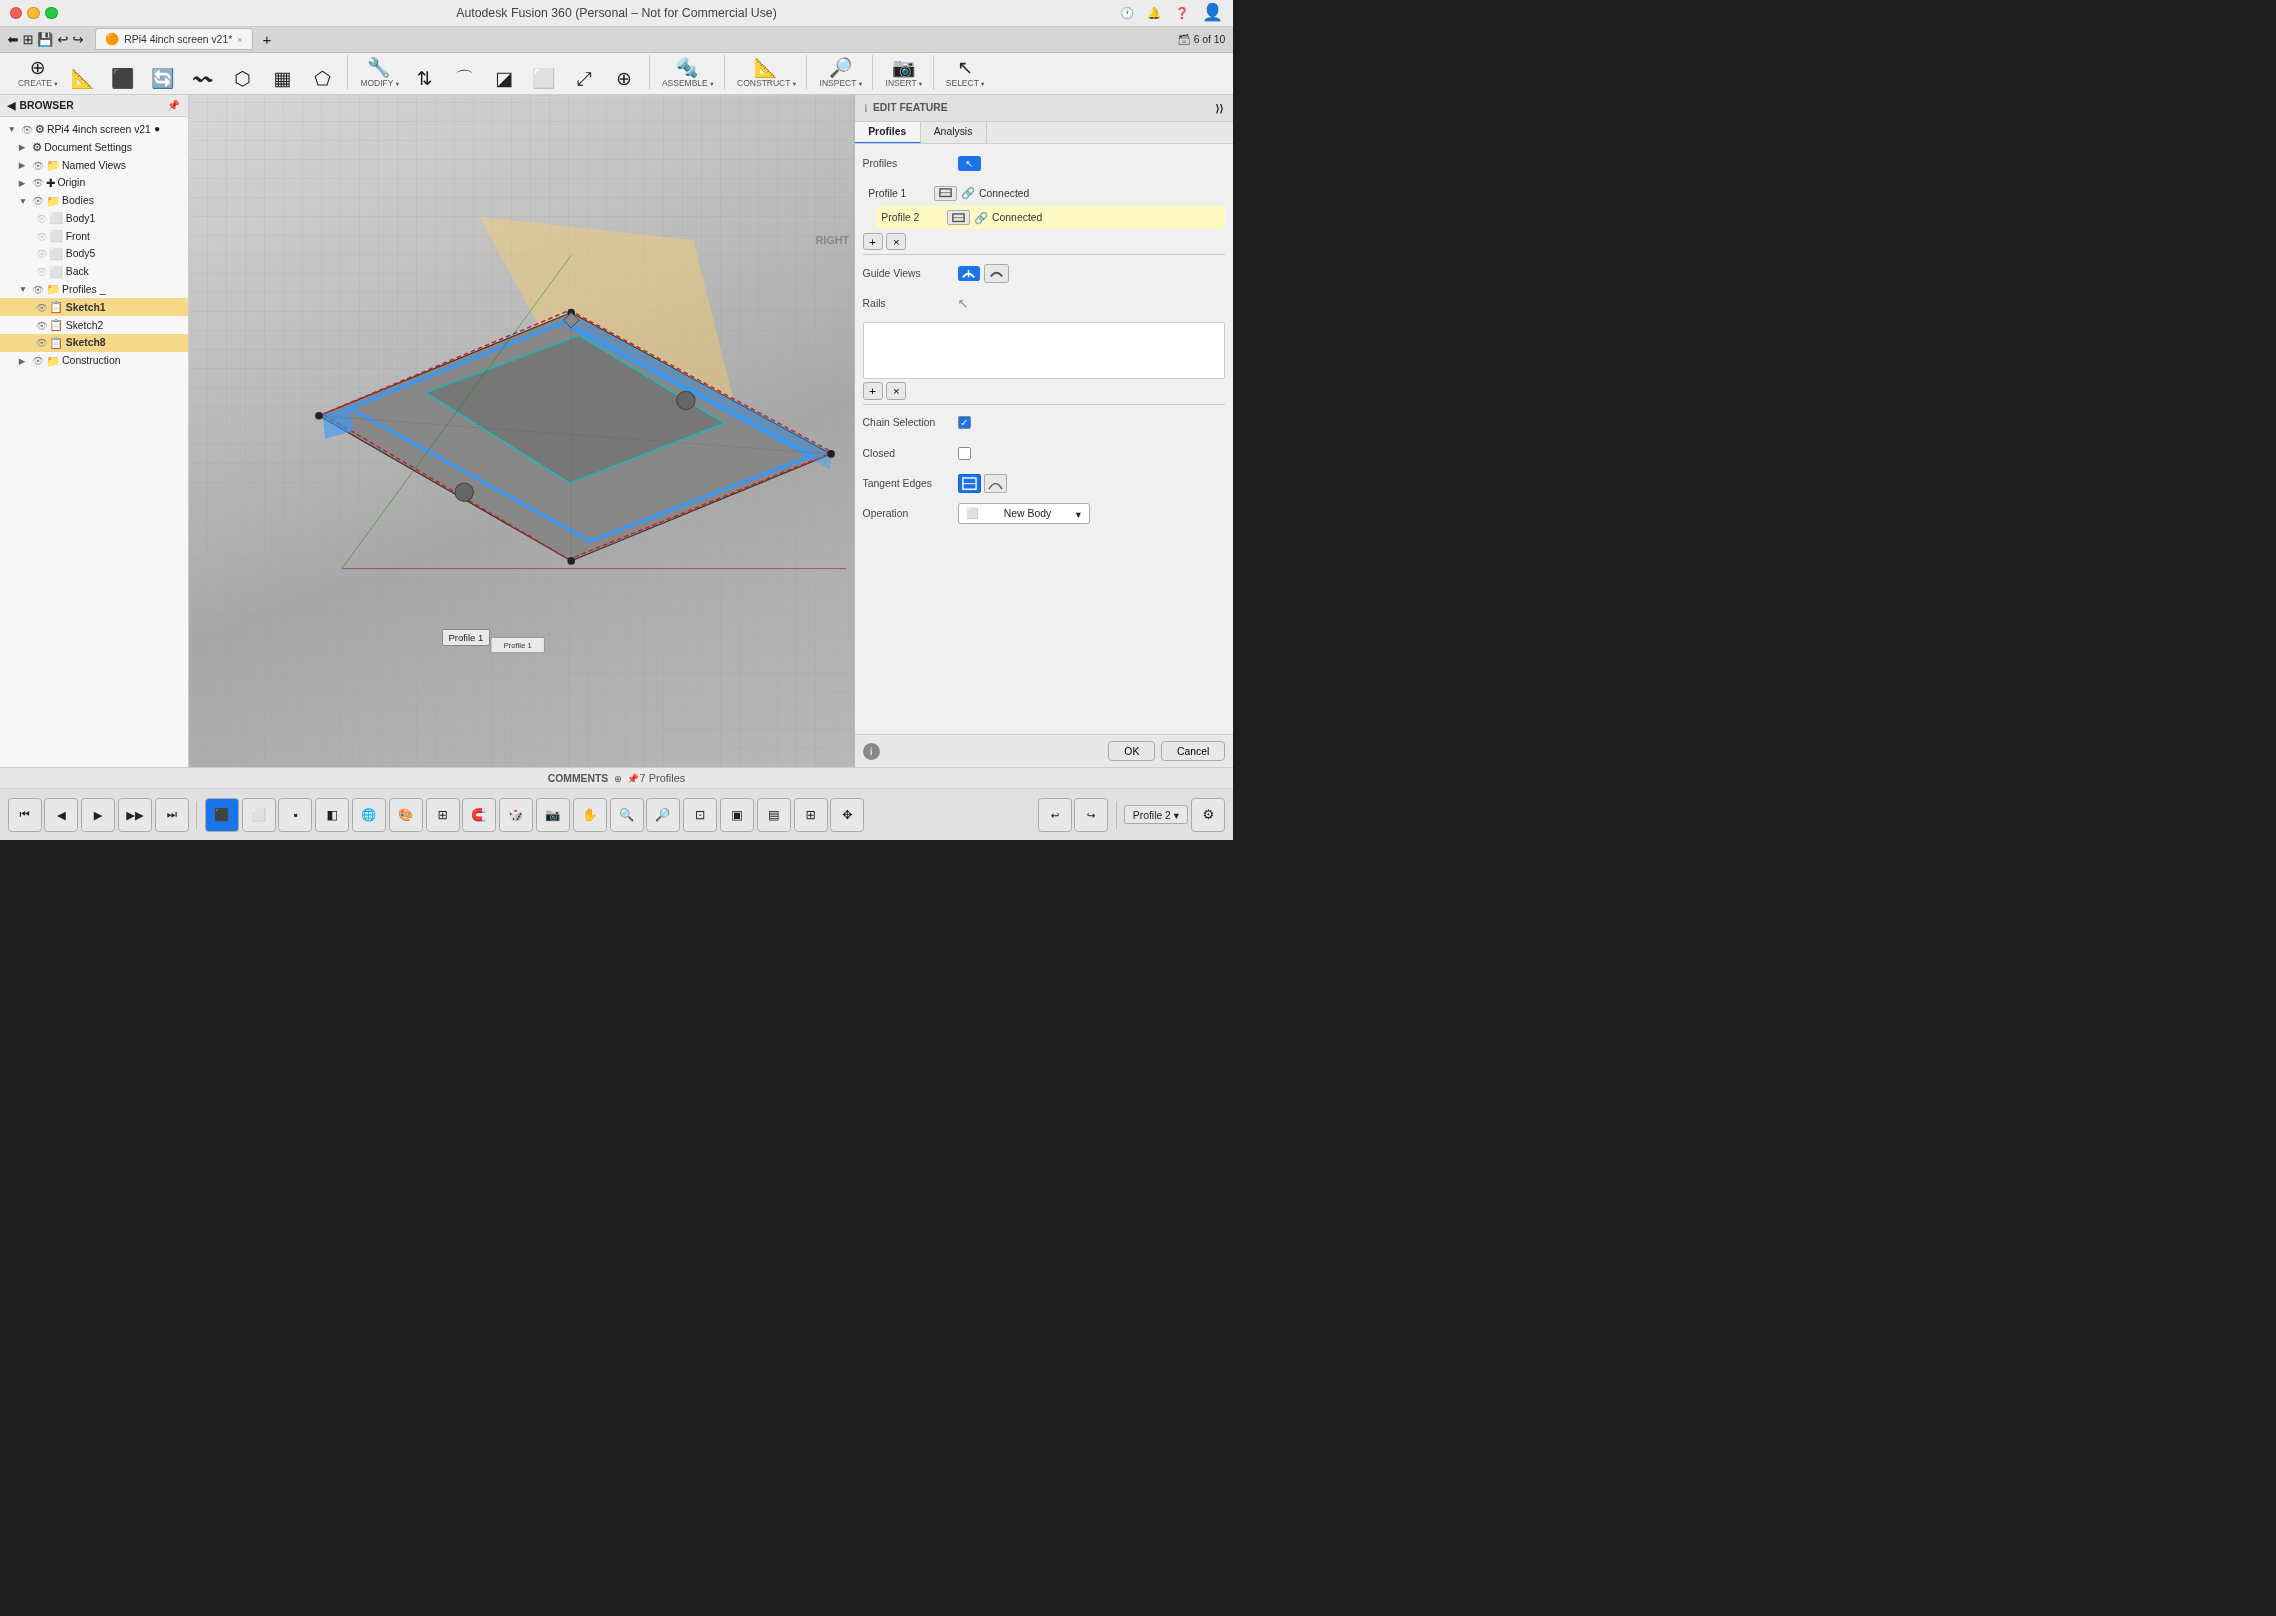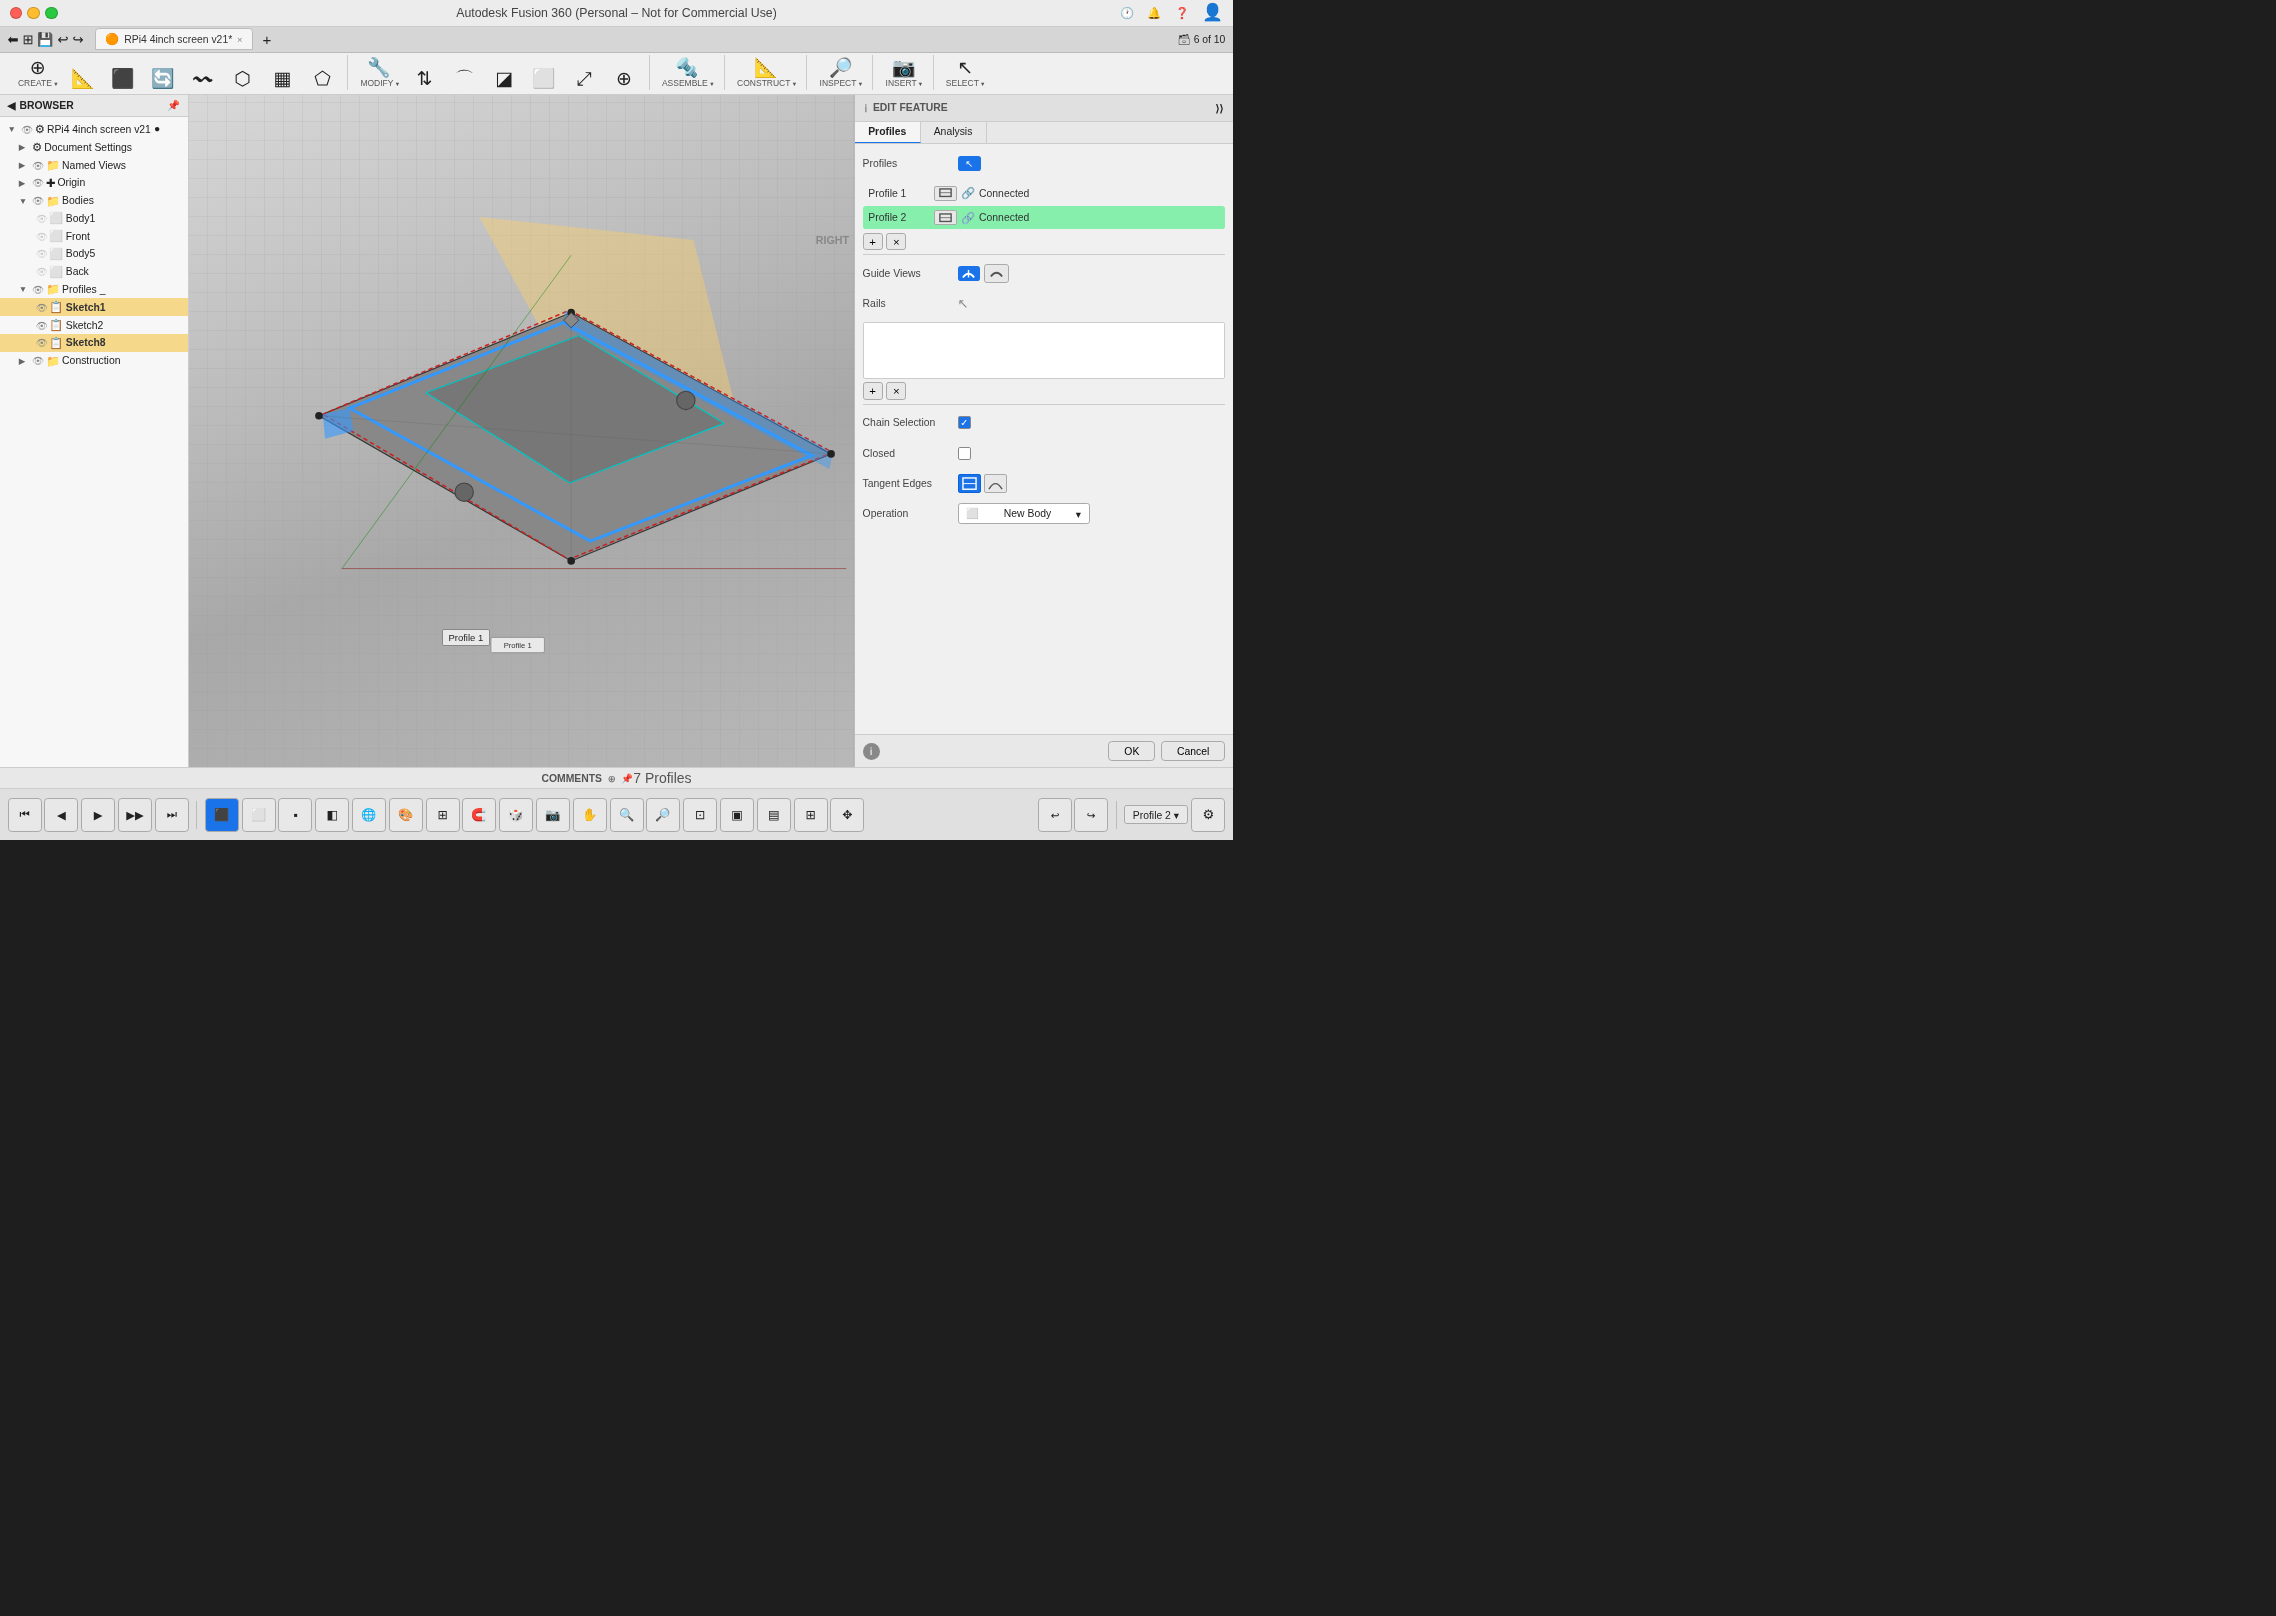--- a/index.html
+++ b/index.html
@@ -292,21 +292,21 @@
       gap: 2.8px;
     }
     .profile-row {
       display: flex;
       align-items: center;
       margin-bottom: 1.9px;
       padding: 3.8px 5.7px;
       border-radius: 2.8px;
       font-size: 10.4px;
     }
-    .profile-row.selected { background: #86efac; }
+    .profile-row.selected { background: #fef9c3; margin-left: 13px; }
     .profile-row-label { width: 66px; color: #333; }
     .profile-row-icon {
       width: 23px;
       height: 15px;
       background: #e8e8e8;
       border: 0.9px solid #aaa;
       border-radius: 1.9px;
       margin-right: 3.8px;
       display: flex;
       align-items: center;
@@ -942,21 +942,21 @@
   </div>
 </div>
 
 <div id="status-bar">
   <div style="display:flex;align-items:center;gap:5.7px;">
     <span style="font-weight:bold;font-size:10.4px;">COMMENTS</span>
     <span style="cursor:pointer;">⊕</span>
     <span style="cursor:pointer;">📌</span>
   </div>
   <div>
-    <span style="font-size:14px;color:#555;">7 Profiles</span>
+    <span style="font-size:11px;color:#555;">7 Profiles</span>
   </div>
 </div>
 
 <div id="bottom-toolbar">
 
   <div style="display:flex;align-items:center;gap:2.8px;">
     <div class="btb-btn" style="font-size:11.4px;">⏮</div>
     <div class="btb-btn" style="font-size:11.4px;">◀</div>
     <div class="btb-btn" style="font-size:11.4px;">▶</div>
     <div class="btb-btn" style="font-size:11.4px;">▶▶</div>

